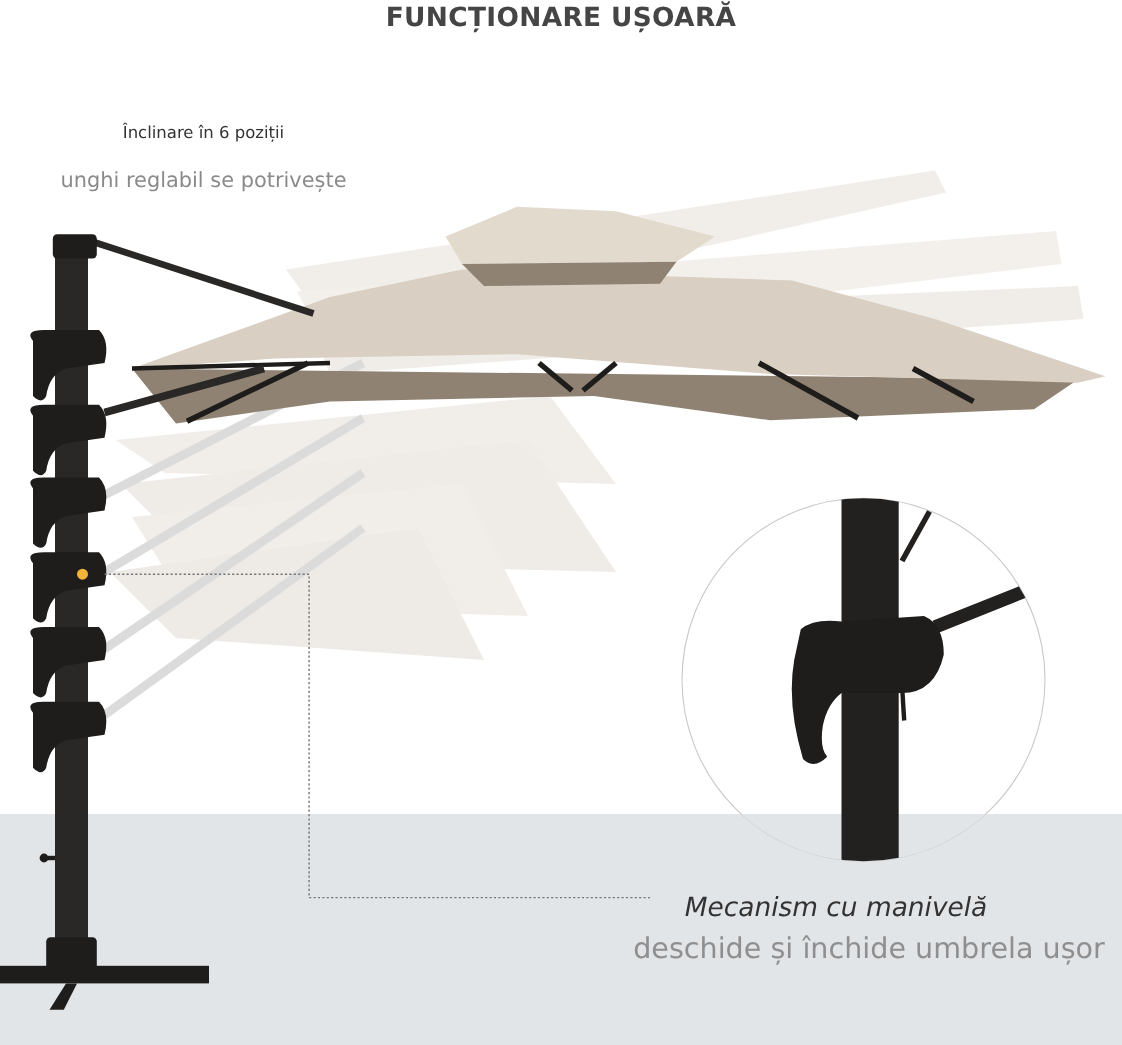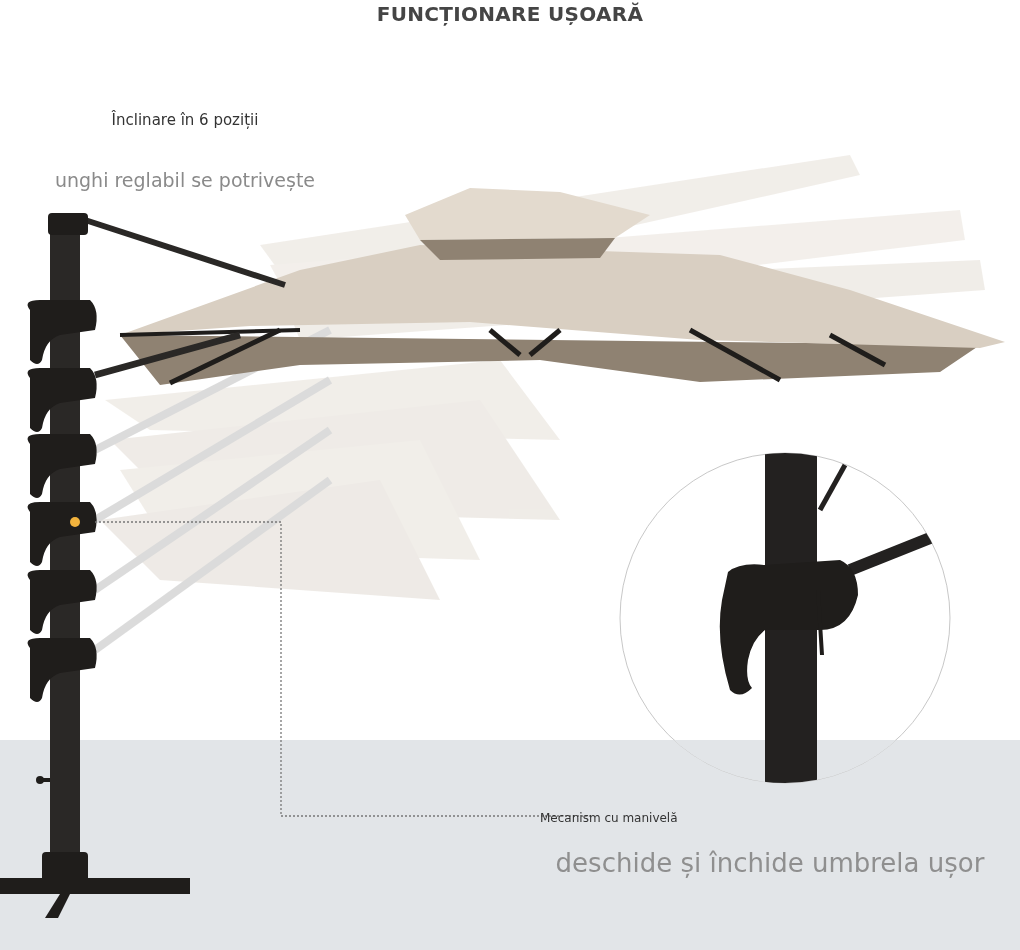--- a/index.html
+++ b/index.html
@@ -1,22 +1,22 @@
 <!DOCTYPE html>
 <html><head>
   <meta charset="utf-8">
   <style>
     html, body { margin:0; padding:0; }
     body { width:1020px; height:950px; position:relative; overflow:hidden; background:#ffffff; font-family:"DejaVu Sans", sans-serif; }
     .floor { position:absolute; left:0; top:740px; width:1020px; height:210px; background:#e2e5e8; }
-    .title { position:absolute; left:0; top:2px; width:1020px; text-align:center; font-weight:bold; font-size:20px; color:#454545; letter-spacing:0.3px; }
+    .title { position:absolute; left:0; top:2px; width:1020px; text-align:center; font-weight:bold; font-size:24px; color:#454545; letter-spacing:0.3px; }
     .tilt-title { position:absolute; left:40px; top:111px; width:290px; text-align:center; font-size:15px; color:#333; }
-    .tilt-desc { position:absolute; left:40px; top:148px; width:290px; text-align:center; font-size:19px; color:#8a8a8a; line-height:32px;margin-top:16px; }
-    .crank-title { position:absolute; left:540px; top:811px; width:440px; text-align:left; font-size:12px; color:#333; }
-    .crank-desc { position:absolute; left:540px; top:848px; width:460px; text-align:center; font-size:26px; color:#8f8f8f; }
+    .tilt-desc { position:absolute; left:40px; top:148px; width:290px; text-align:center; font-size:19px; color:#8a8a8a; line-height:32px; }
+    .crank-title { position:absolute; left:540px; top:811px; width:440px; text-align:center; font-size:24px; color:#333;font-style:italic; }
+    .crank-desc { position:absolute; left:560px; top:848px; width:460px; text-align:center; font-size:26px; color:#8f8f8f; }
     svg.scene { position:absolute; left:0; top:0; }
   </style>
 </head>
 <body>
 
 <div class="floor"></div>
 
 <svg class="scene" width="1020" height="950" viewBox="0 0 1020 950">
 
   <g opacity="0.35">

